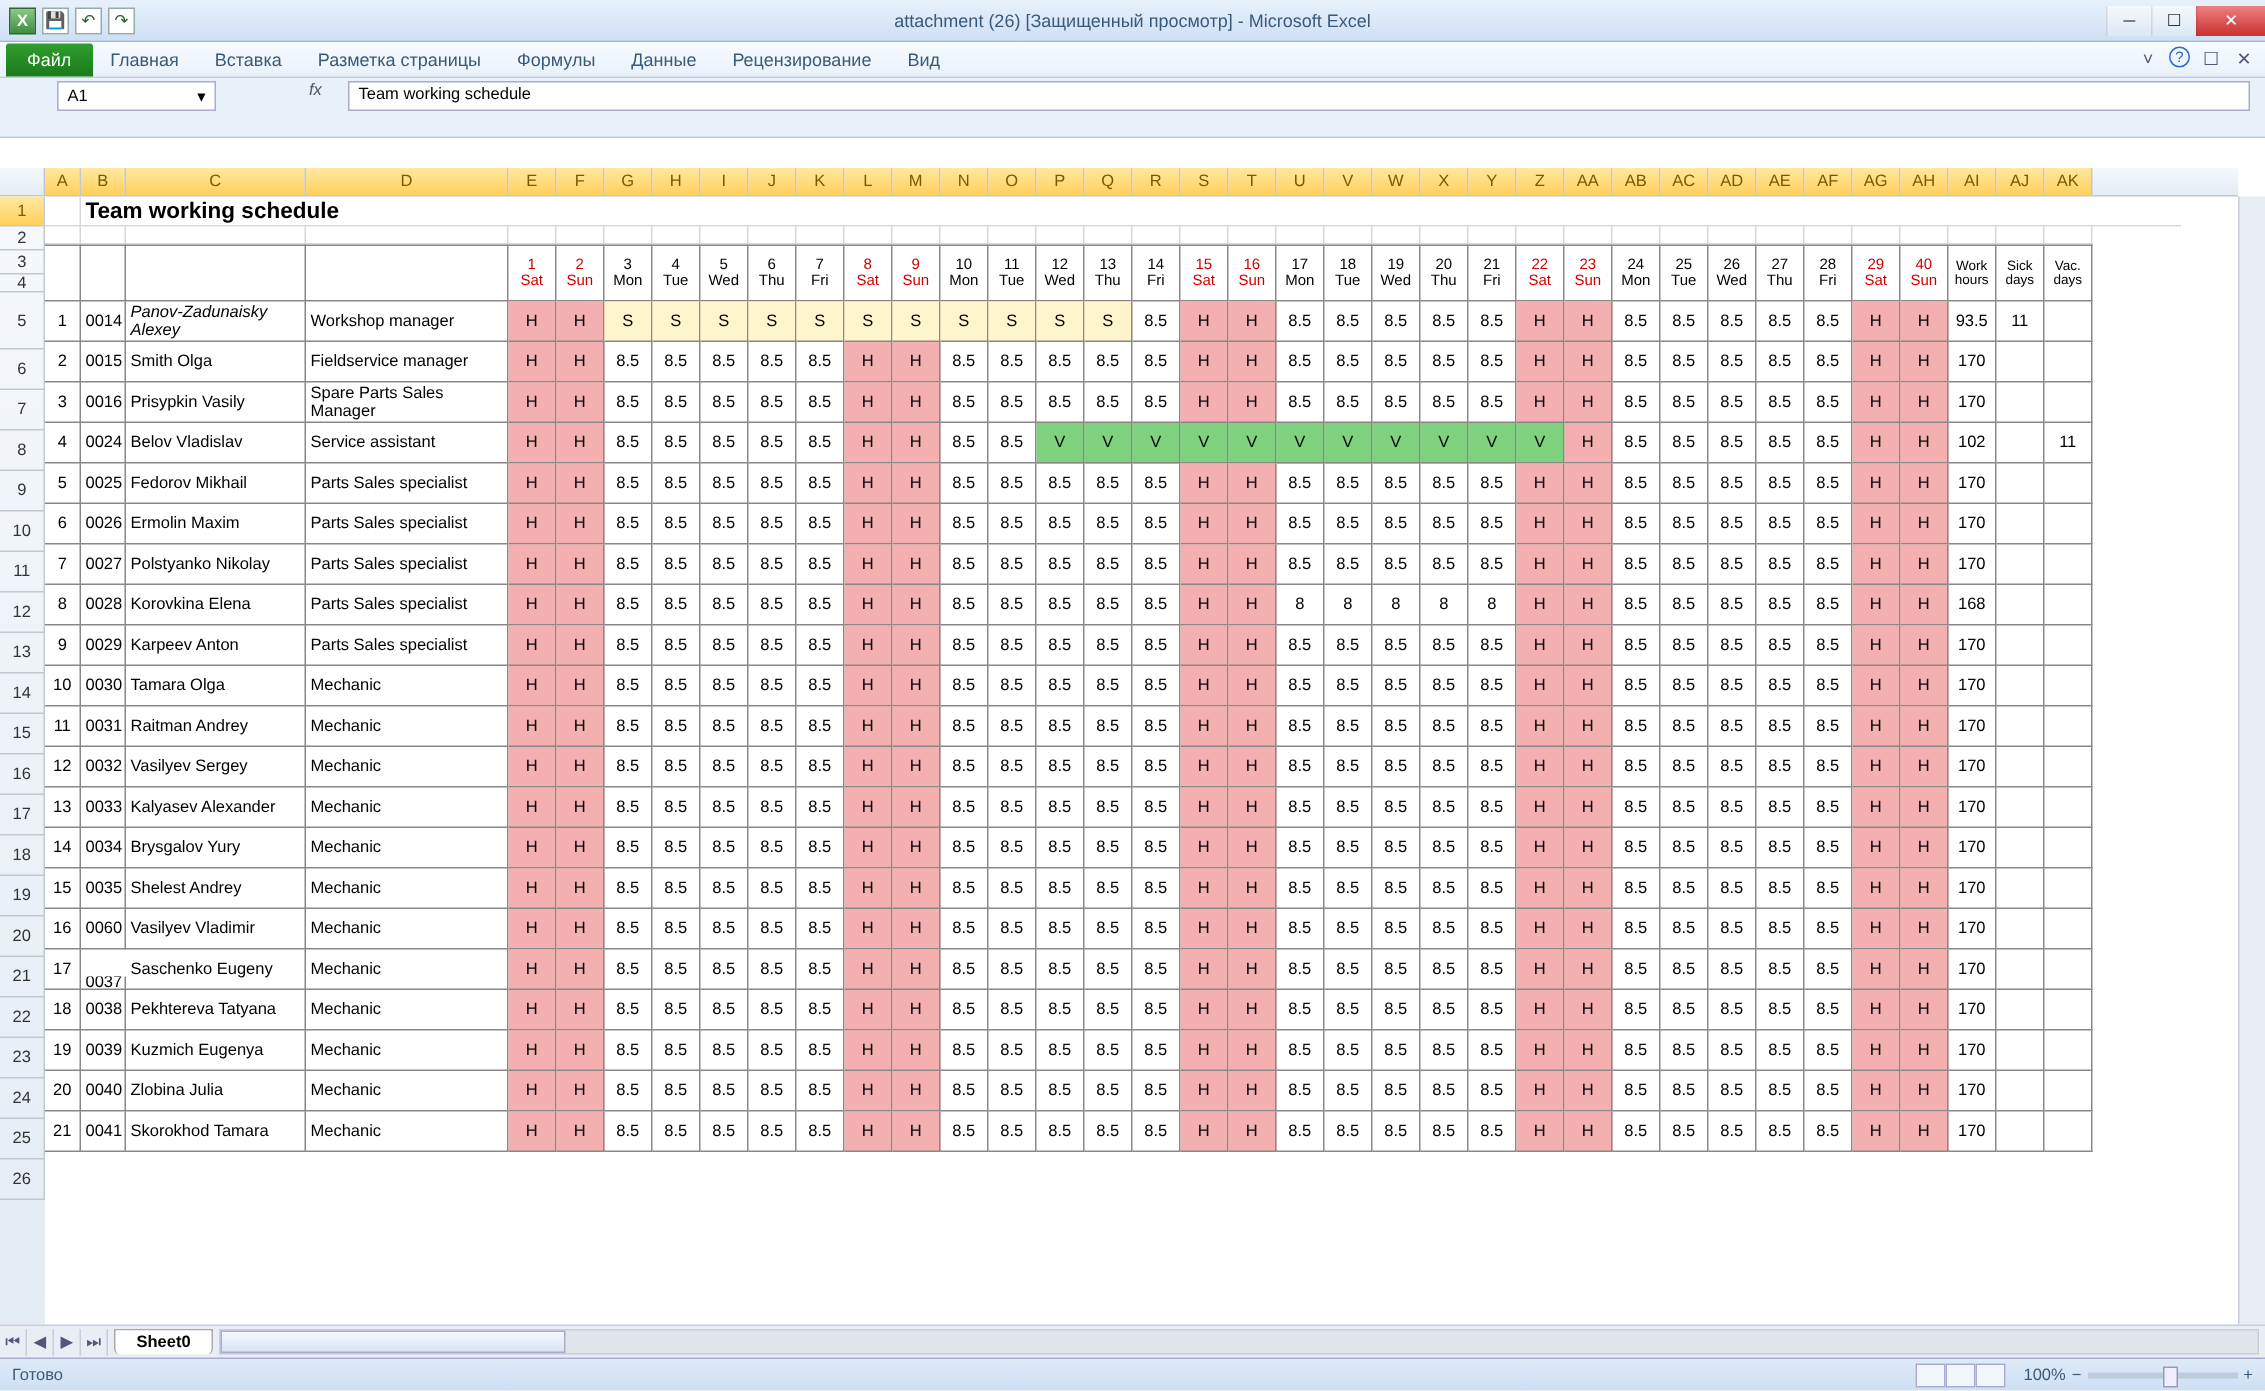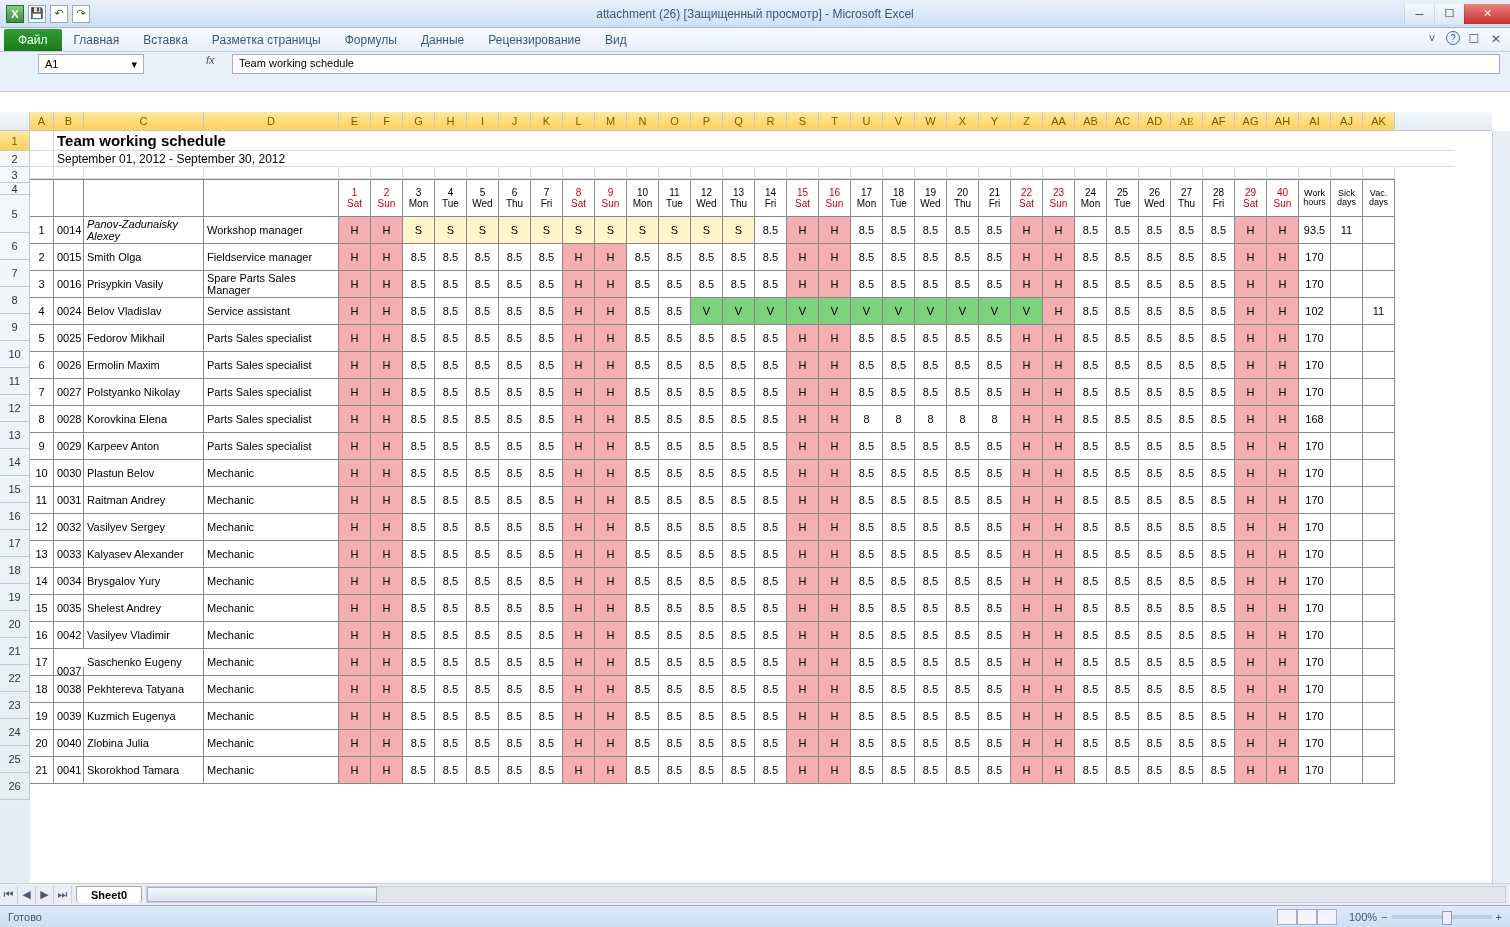--- a/index.html
+++ b/index.html
@@ -126,21 +126,21 @@
       <div class="ch sel" style="width: 32px;">U</div>
       <div class="ch sel" style="width: 32px;">V</div>
       <div class="ch sel" style="width: 32px;">W</div>
       <div class="ch sel" style="width: 32px;">X</div>
       <div class="ch sel" style="width: 32px;">Y</div>
       <div class="ch sel" style="width: 32px;">Z</div>
       <div class="ch sel" style="width: 32px;">AA</div>
       <div class="ch sel" style="width: 32px;">AB</div>
       <div class="ch sel" style="width: 32px;">AC</div>
       <div class="ch sel" style="width: 32px;">AD</div>
-      <div class="ch sel" style="width: 32px; font-family: Liberation Serif, serif;">AE</div>
+      <div class="ch sel" style="width: 32px;">AE</div>
       <div class="ch sel" style="width: 32px;">AF</div>
       <div class="ch sel" style="width: 32px;">AG</div>
       <div class="ch sel" style="width: 32px;">AH</div>
       <div class="ch sel" style="width: 32px;">AI</div>
       <div class="ch sel" style="width: 32px;">AJ</div>
       <div class="ch sel" style="width: 32px;">AK</div>
     </div>
   <div class="rowhead" id="rowhead">
       <div class="rh sel" style="height: 20px;">1</div>
       <div class="rh" style="height: 16px;">2</div>
@@ -167,24 +167,20 @@
       <div class="rh" style="height: 27px;">23</div>
       <div class="rh" style="height: 27px;">24</div>
       <div class="rh" style="height: 27px;">25</div>
       <div class="rh" style="height: 27px;">26</div>
     </div>
   <div class="grid" id="grid">
       <div class="row" style="height:20px">
         <div class="cell " style="width:24px;"></div>
         <div class="cell bold" style="width:1400px;border-right:none;">Team working schedule</div>
       </div>
-      <div class="row" style="height:16px">
-        <div class="cell " style="width:24px;"></div>
-        <div class="cell" style="width:1400px;border-right:none;font-size:12px;">September 01, 2012 - September 30, 2012</div>
-      </div>
       <div class="row" style="height:12px">
         <div class="cell " style="width:24px;"></div>
         <div class="cell " style="width:30px;"></div>
         <div class="cell " style="width:120px;"></div>
         <div class="cell " style="width:135px;"></div>
         <div class="cell " style="width:32px;"></div>
         <div class="cell " style="width:32px;"></div>
         <div class="cell " style="width:32px;"></div>
         <div class="cell " style="width:32px;"></div>
         <div class="cell " style="width:32px;"></div>
@@ -693,21 +689,21 @@
         <div class="cell c tb " style="width:32px;">8.5</div>
         <div class="cell c tb H" style="width:32px;">H</div>
         <div class="cell c tb H" style="width:32px;">H</div>
         <div class="cell c tb" style="width:32px;">170</div>
         <div class="cell c tb" style="width:32px;"></div>
         <div class="cell c tb" style="width:32px;"></div>
       </div>
       <div class="row">
         <div class="cell c tb" style="width:24px;">10</div>
         <div class="cell tb" style="width:30px;">0030</div>
-        <div class="cell tb" style="width:120px;">Plastun Belov</div>
+        <div class="cell tb" style="width:120px;">Tamara Olga</div>
         <div class="cell tb" style="width:135px;">Mechanic</div>
         <div class="cell c tb H" style="width:32px;">H</div>
         <div class="cell c tb H" style="width:32px;">H</div>
         <div class="cell c tb " style="width:32px;">8.5</div>
         <div class="cell c tb " style="width:32px;">8.5</div>
         <div class="cell c tb " style="width:32px;">8.5</div>
         <div class="cell c tb " style="width:32px;">8.5</div>
         <div class="cell c tb " style="width:32px;">8.5</div>
         <div class="cell c tb H" style="width:32px;">H</div>
         <div class="cell c tb H" style="width:32px;">H</div>
@@ -926,21 +922,21 @@
         <div class="cell c tb " style="width:32px;">8.5</div>
         <div class="cell c tb " style="width:32px;">8.5</div>
         <div class="cell c tb H" style="width:32px;">H</div>
         <div class="cell c tb H" style="width:32px;">H</div>
         <div class="cell c tb" style="width:32px;">170</div>
         <div class="cell c tb" style="width:32px;"></div>
         <div class="cell c tb" style="width:32px;"></div>
       </div>
       <div class="row">
         <div class="cell c tb" style="width:24px;">16</div>
-        <div class="cell tb" style="width:30px;">0042</div>
+        <div class="cell tb" style="width:30px;">0060</div>
         <div class="cell tb" style="width:120px;">Vasilyev Vladimir</div>
         <div class="cell tb" style="width:135px;">Mechanic</div>
         <div class="cell c tb H" style="width:32px;">H</div>
         <div class="cell c tb H" style="width:32px;">H</div>
         <div class="cell c tb " style="width:32px;">8.5</div>
         <div class="cell c tb " style="width:32px;">8.5</div>
         <div class="cell c tb " style="width:32px;">8.5</div>
         <div class="cell c tb " style="width:32px;">8.5</div>
         <div class="cell c tb " style="width:32px;">8.5</div>
         <div class="cell c tb H" style="width:32px;">H</div>

